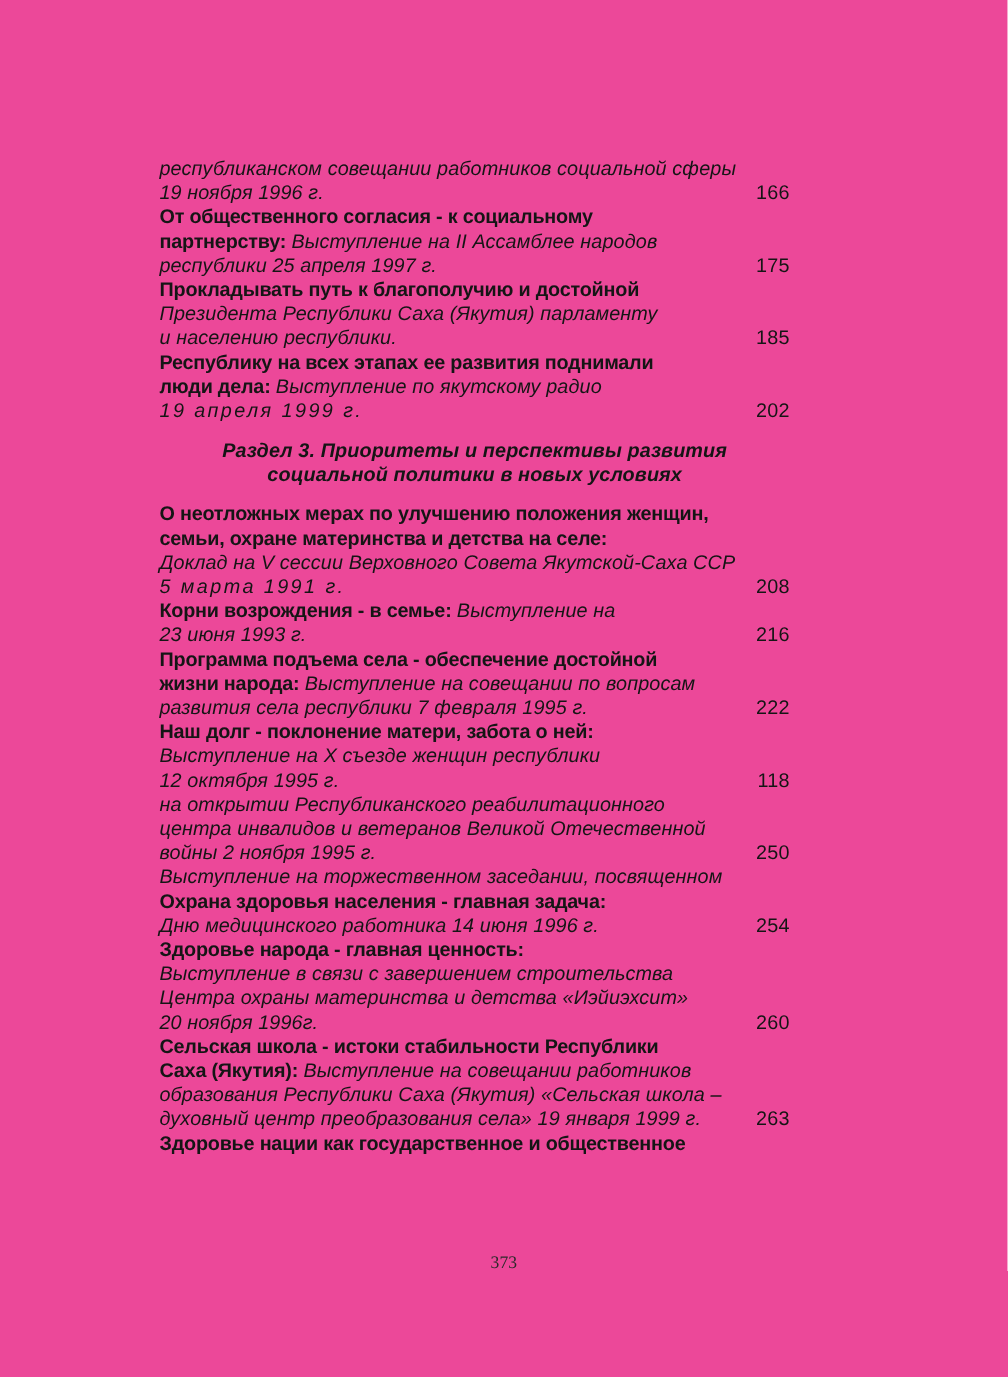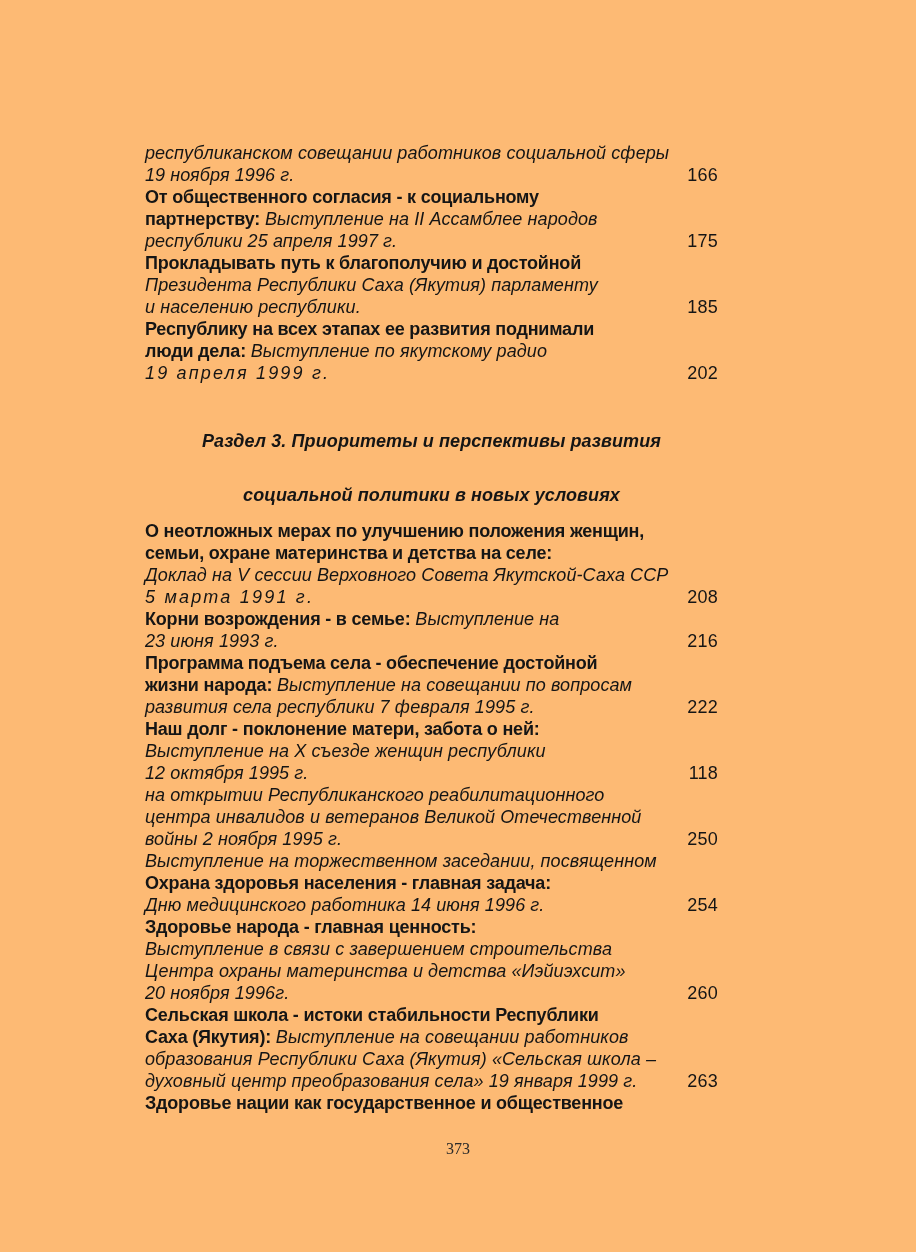--- a/index.html
+++ b/index.html
@@ -1,20 +1,20 @@
 <!DOCTYPE html>
 <html><head>
 <meta charset="utf-8">
 <style>
   html, body { margin: 0; padding: 0; background: #ffffff; }
   .page {
     position: relative;
     width: 916px;
     height: 1252px;
-    background: #fdba74;
+    background: #ec4899;
     overflow: hidden;
     font-family: "Liberation Sans", sans-serif;
     color: #151515;
   }
   .toc {
     position: absolute;
     left: 145px;
     top: 142px;
     width: 573px;
     font-size: 18px;
@@ -23,21 +23,20 @@
   }
   .line {
     position: relative;
     padding-right: 50px;
     white-space: nowrap;
   }
   .line.center {
     text-align: center;
     padding-right: 0;
     white-space: normal;
-    margin-top: 32px;
   }
   .gap { height: 14px; }
   .r-b  { font-weight: bold; letter-spacing: -0.2px; text-align: center; }
   .r-i  { font-style: italic; }
   .r-bi { font-weight: bold; font-style: italic; }
   .r-sp { letter-spacing: 2.2px; }
   .pageno {
     position: absolute;
     right: 0;
     top: 0;

